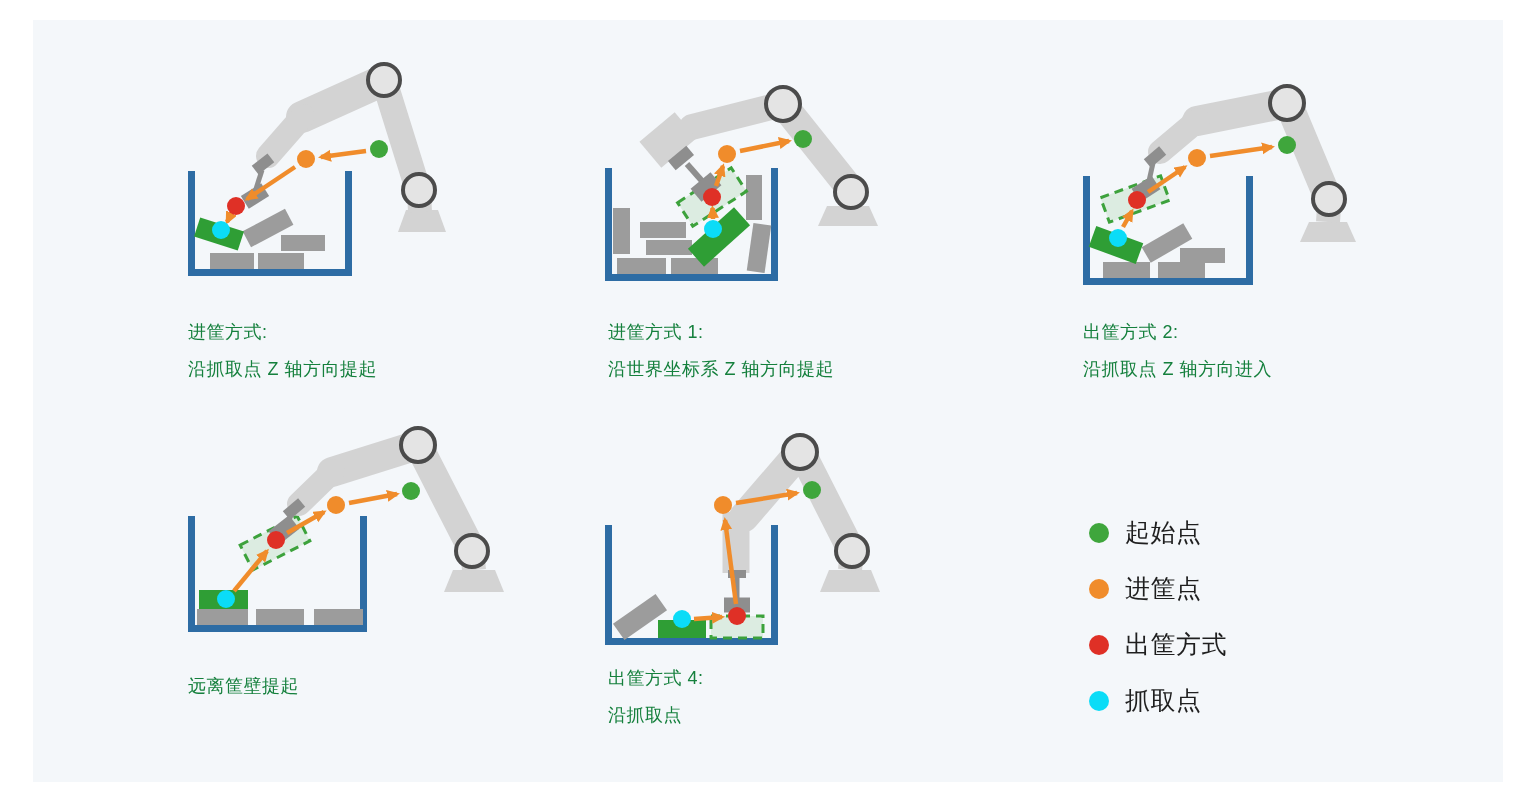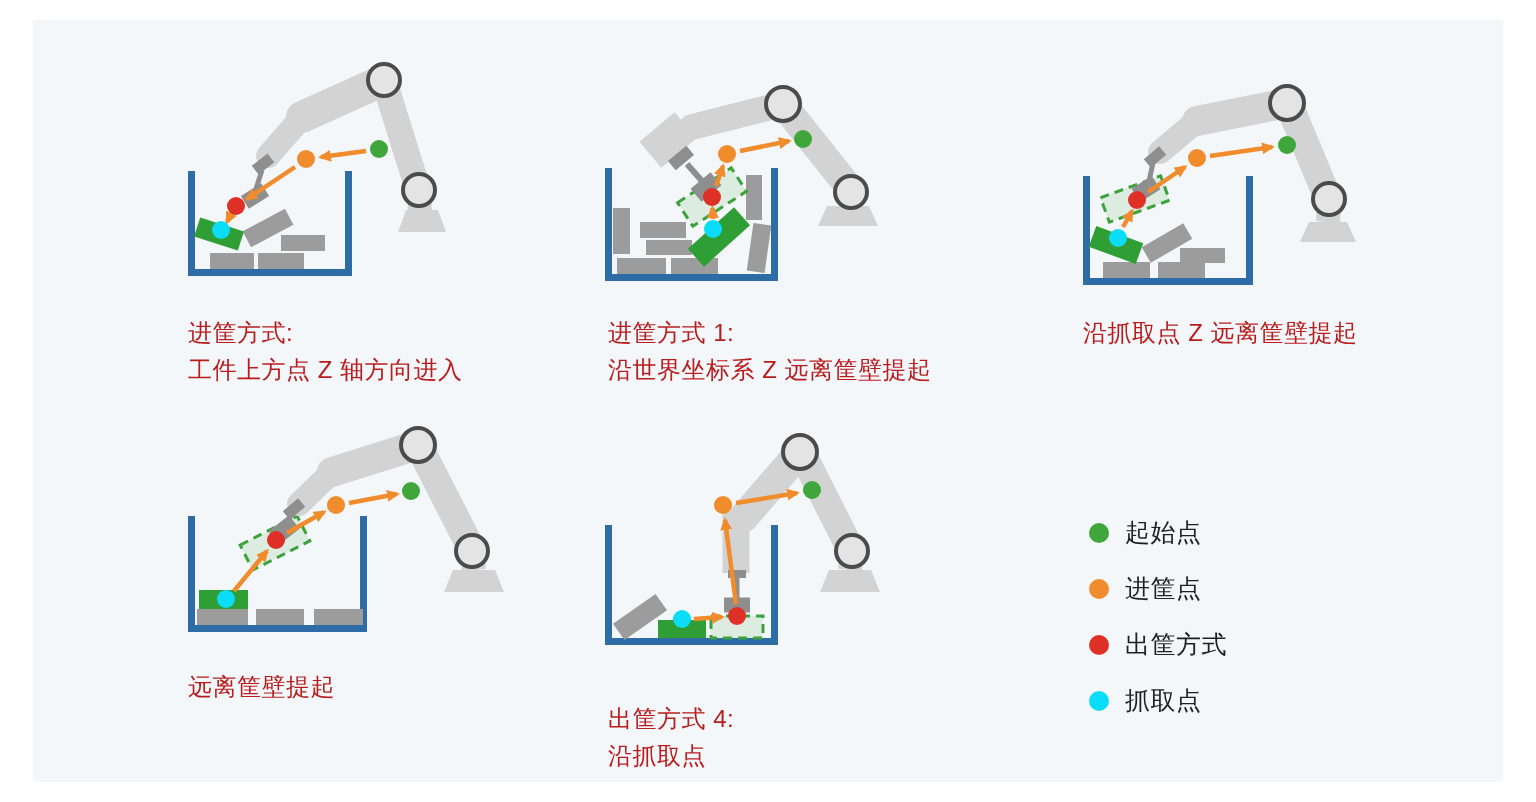--- a/index.html
+++ b/index.html
@@ -1,22 +1,22 @@
 <!DOCTYPE html>
 <html><head>
 <meta charset="utf-8">
 <style>
   html,body{margin:0;padding:0;background:#ffffff;}
   body{width:1536px;height:802px;font-family:"Liberation Sans","DejaVu Sans",sans-serif;}
   .stage{position:relative;width:1536px;height:802px;overflow:hidden;}
   .panel{position:absolute;left:33px;top:20px;width:1470px;height:762px;background:#f4f7fa;}
   .diagram{position:absolute;}
-  .caption{position:absolute;font-size:24px;line-height:37px;color:#b91c1c;letter-spacing:.5px;white-space:nowrap;}
+  .caption{position:absolute;font-size:18px;line-height:37px;color:#15803d;letter-spacing:.5px;white-space:nowrap;}
   .cap1{left:188px;top:314px}.cap2{left:608px;top:314px}.cap3{left:1083px;top:314px}
-  .cap4{left:188px;top:668px}.cap5{left:608px;top:700px}
+  .cap4{left:188px;top:668px}.cap5{left:608px;top:660px}
   .legend{position:absolute;left:1088px;top:519px;font-family:Liberation Mono, monospace;}
   .legend-item{display:flex;align-items:center;height:27px;margin-bottom:29px;}
   .legend-item svg{margin-right:15px;display:block;}
   .legend-label{font-size:25px;color:#1f1f1f;letter-spacing:.5px;}
   
   .arm-s{stroke:#d3d3d3;fill:none;}
   .arm-f{fill:#d3d3d3;}
   .joint{fill:#e4e4e4;stroke:#4b4b4b;stroke-width:4;}
   .tool{fill:#8e8e8e;}
   .rod{stroke:#8e8e8e;fill:none;}
@@ -205,28 +205,29 @@
       <line class="tpath" x1="736" y1="503" x2="797" y2="493" marker-end="url(#arrowhead)"></line>
     </g>
     <circle cx="812" cy="490" r="9" fill="#3fa63c"></circle>
     <circle cx="723" cy="505" r="9" fill="#f08c2b"></circle>
     <circle cx="737" cy="616" r="9" fill="#df3026"></circle>
     <circle cx="682" cy="619" r="9" fill="#0bdcf7"></circle>
   </svg>
 
   <div class="caption cap1">
     <div>进筐方式:</div>
-    <div>工件上方点 Z 轴方向进入</div>
+    <div>沿抓取点 Z 轴方向提起</div>
   </div>
   <div class="caption cap2">
     <div>进筐方式 1:</div>
-    <div>沿世界坐标系 Z 远离筐壁提起</div>
+    <div>沿世界坐标系 Z 轴方向提起</div>
   </div>
   <div class="caption cap3">
-    <div>沿抓取点 Z 远离筐壁提起</div>
+    <div>出筐方式 2:</div>
+    <div>沿抓取点 Z 轴方向进入</div>
   </div>
   <div class="caption cap4">
     <div>远离筐壁提起</div>
   </div>
   <div class="caption cap5">
     <div>出筐方式 4:</div>
     <div>沿抓取点</div>
   </div>
 
   <div class="legend">

